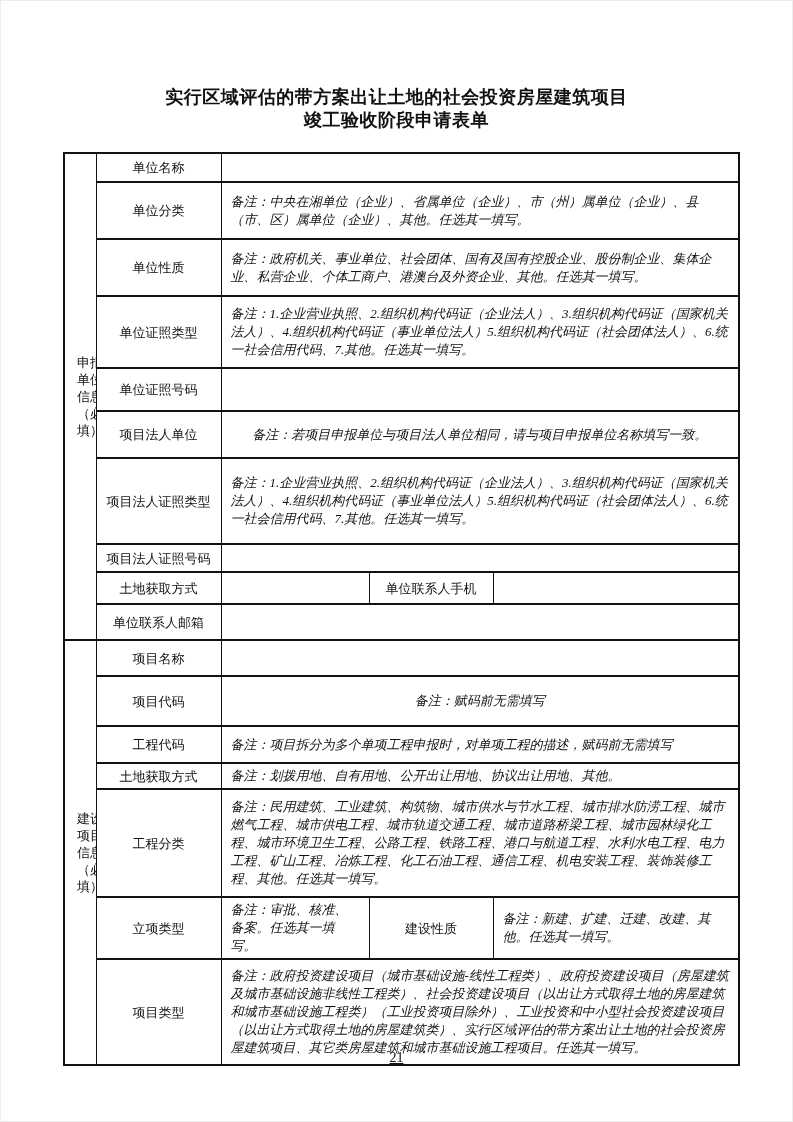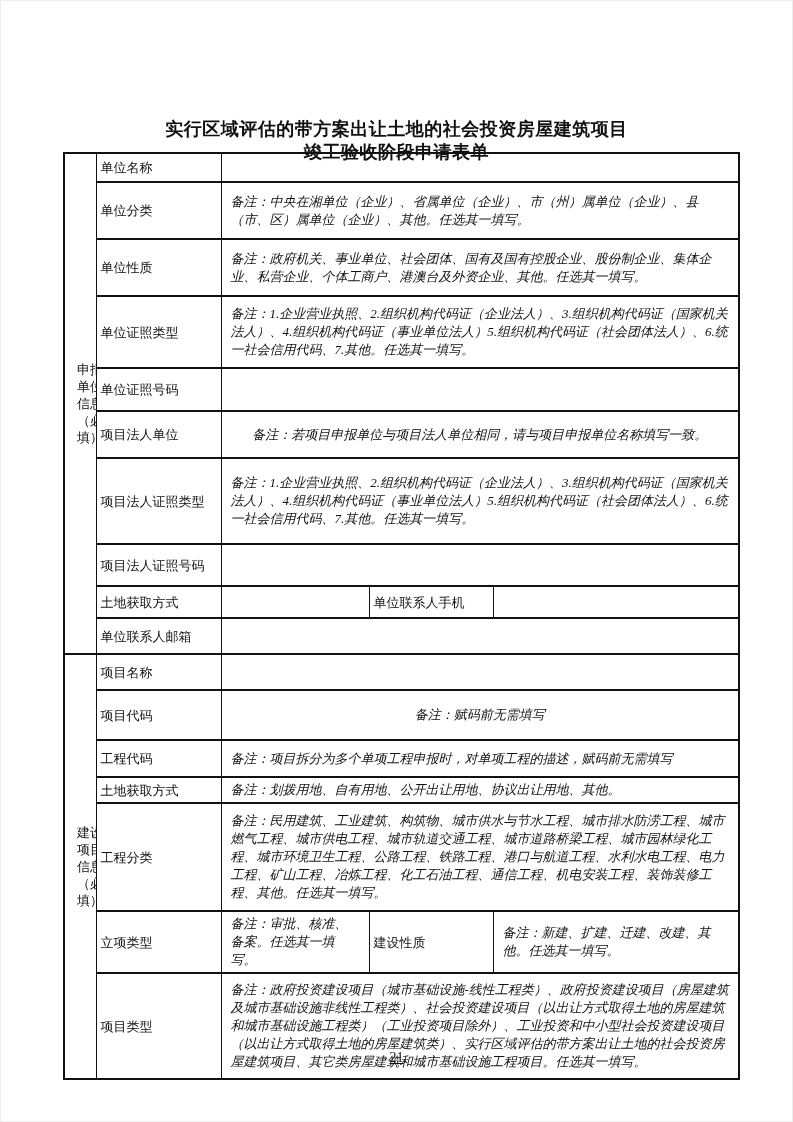--- a/index.html
+++ b/index.html
@@ -17,21 +17,20 @@
   .doc-title {
     position: absolute;
     top: 86px;
     left: 0;
     width: 100%;
     text-align: center;
     font-weight: bold;
     font-size: 18px;
     line-height: 23px;
     letter-spacing: 0.5px;
-    margin-top: 32px;
   }
   table.form-table {
     position: absolute;
     left: 63px;
     top: 152px;
     width: 675px;
     border-collapse: collapse;
     table-layout: fixed;
     border: 2px solid #111111;
   }
@@ -47,21 +46,21 @@
   .vlabel {
     width: 28px;
     margin: 0 auto;
     font-size: 13px;
     line-height: 17px;
     text-align: center;
     word-break: break-all;
     line-break: anywhere;
   }
   td.label-cell {
-    text-align: left;
+    text-align: center;
     padding: 2px 4px;
     line-height: 17px;
   }
   td.note-cell {
     text-align: left;
     padding: 3px 9px;
     line-height: 18px;
     font-style: italic;
   }
   td.note-cell.center { text-align: center; }
@@ -119,21 +118,21 @@
         <td class="value-cell" colspan="3"></td>
       </tr>
       <tr style="height:47px">
         <td class="label-cell">项目法人单位</td>
         <td class="note-cell center" colspan="3">备注：若项目申报单位与项目法人单位相同，请与项目申报单位名称填写一致。</td>
       </tr>
       <tr style="height:86px">
         <td class="label-cell">项目法人证照类型</td>
         <td class="note-cell" colspan="3">备注：1.企业营业执照、2.组织机构代码证（企业法人）、3.组织机构代码证（国家机关法人）、4.组织机构代码证（事业单位法人）5.组织机构代码证（社会团体法人）、6.统一社会信用代码、7.其他。任选其一填写。</td>
       </tr>
-      <tr style="height:42px">
+      <tr style="height:28px">
         <td class="label-cell">项目法人证照号码</td>
         <td class="value-cell" colspan="3"></td>
       </tr>
       <tr style="height:32px">
         <td class="label-cell">土地获取方式</td>
         <td class="value-cell"></td>
         <td class="label-cell">单位联系人手机</td>
         <td class="value-cell"></td>
       </tr>
       <tr style="height:36px">

